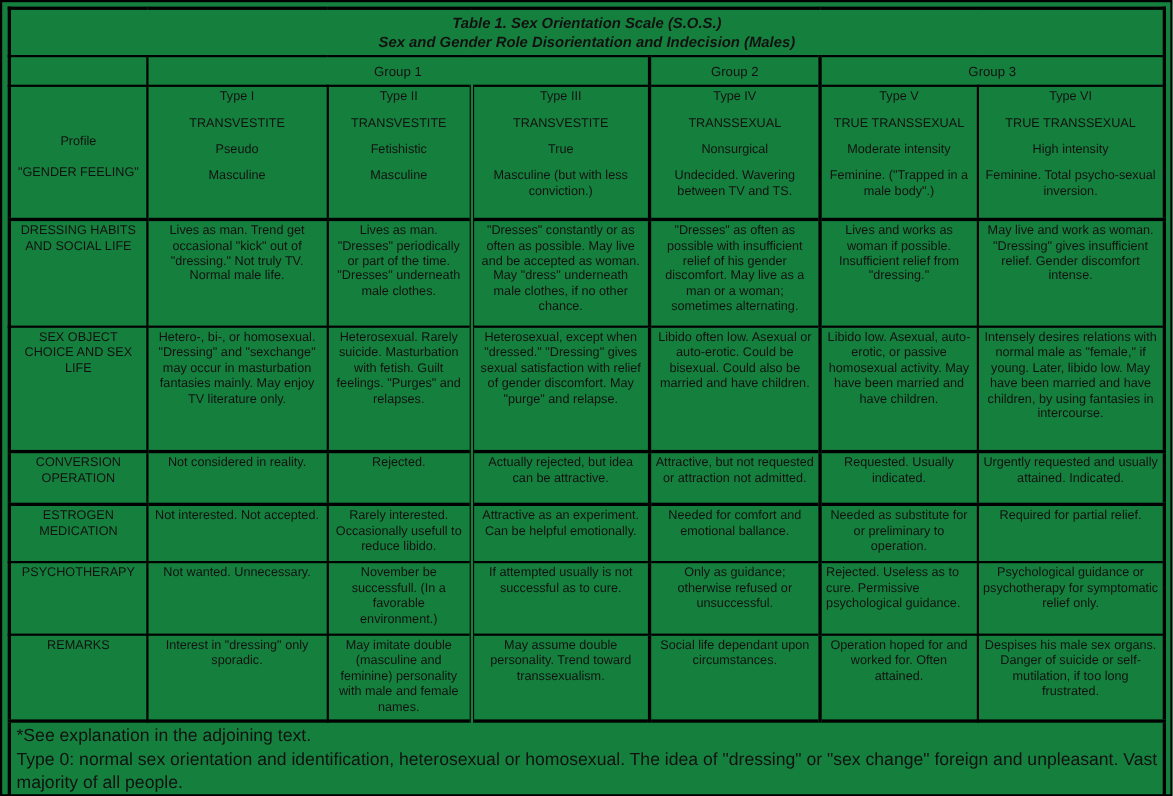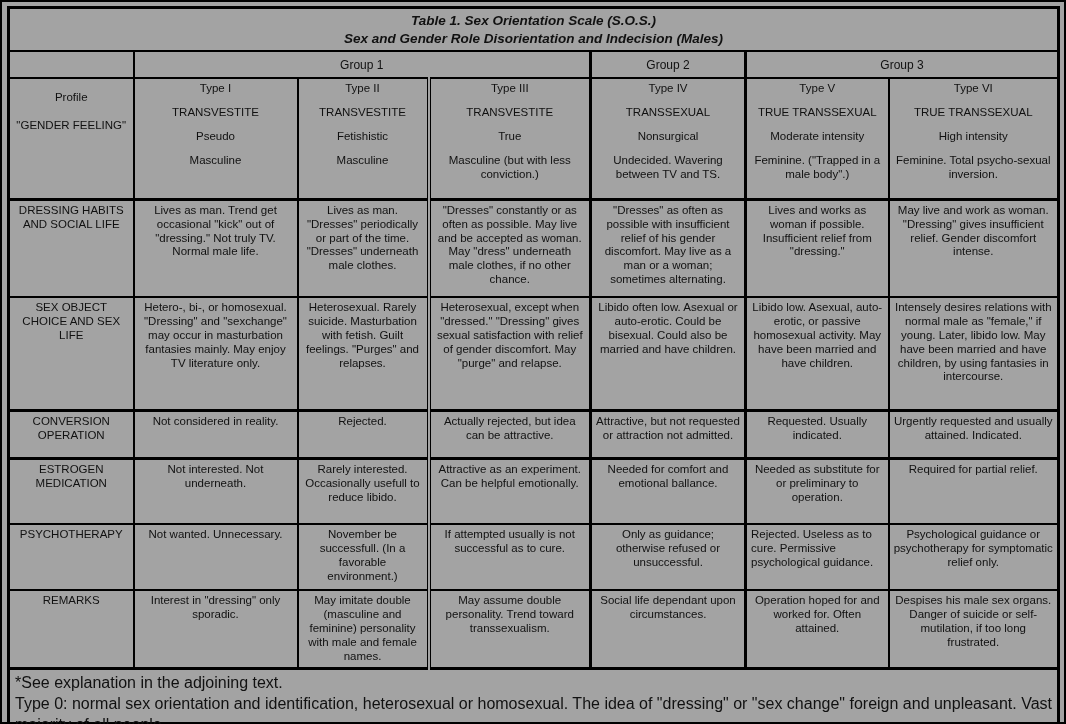--- a/index.html
+++ b/index.html
@@ -7,21 +7,21 @@
   body {
     font-family: "Liberation Sans", "DejaVu Sans", sans-serif;
     color: #111;
     width: 1066px;
   }
   .page {
     width: 1066px;
     height: 724px;
     border: 2px solid #000;
     padding: 4px 5px;
-    background: #a3a3a3;
+    background: #15803d;
   }
   table.sos {
     border-collapse: collapse;
     table-layout: fixed;
     width: 1050px;
     border: 3px solid #000;
   }
   td {
     border: 2px solid #000;
     text-align: center;
@@ -33,21 +33,21 @@
   }
   td.title-cell {
     font-size: 13.5px;
     font-weight: bold;
     font-style: italic;
     vertical-align: middle;
     line-height: 1.35;
   }
   td.group-cell { vertical-align: middle; font-size: 12px; }
   td.row-label { font-size: 11.5px; }
-  td.profile-label { padding-top: 12px; margin-left: 28px; }
+  td.profile-label { padding-top: 44px; margin-left: 28px; }
   td.profile-label div { margin-bottom: 14px; }
   .stack div { margin-bottom: 10px; }
   .stack div.tight { margin-bottom: 9px; }
   td.kinsey { vertical-align: middle; padding-top: 1px; padding-bottom: 1px; }
   td.foot {
     text-align: left;
     vertical-align: middle;
     font-size: 16px;
     padding-left: 5px;
     line-height: 1.3;
@@ -156,23 +156,23 @@
     <tr style="height:48px">
       <td class="row-label bt3">CONVERSION OPERATION</td>
       <td class="bt3">Not considered in reality.</td>
       <td class="bt3">Rejected.</td>
       <td class="bt3 dbl">Actually rejected, but idea can be attractive.</td>
       <td class="bt3 g2l">Attractive, but not requested or attraction not admitted.</td>
       <td class="bt3 g3l">Requested. Usually indicated.</td>
       <td class="bt3">Urgently requested and usually attained. Indicated.</td>
     </tr>
 
-    <tr style="height:66px">
+    <tr style="height:53px">
       <td class="row-label bt3">ESTROGEN MEDICATION</td>
-      <td class="bt3">Not interested. Not underneath.</td>
+      <td class="bt3">Not interested. Not accepted.</td>
       <td class="bt3">Rarely interested. Occasionally usefull to reduce libido.</td>
       <td class="bt3 dbl">Attractive as an experiment. Can be helpful emotionally.</td>
       <td class="bt3 g2l">Needed for comfort and emotional ballance.</td>
       <td class="bt3 g3l">Needed as substitute for or preliminary to operation.</td>
       <td class="bt3">Required for partial relief.</td>
     </tr>
 
     <tr style="height:66px">
       <td class="row-label">PSYCHOTHERAPY</td>
       <td>Not wanted. Unnecessary.</td>

